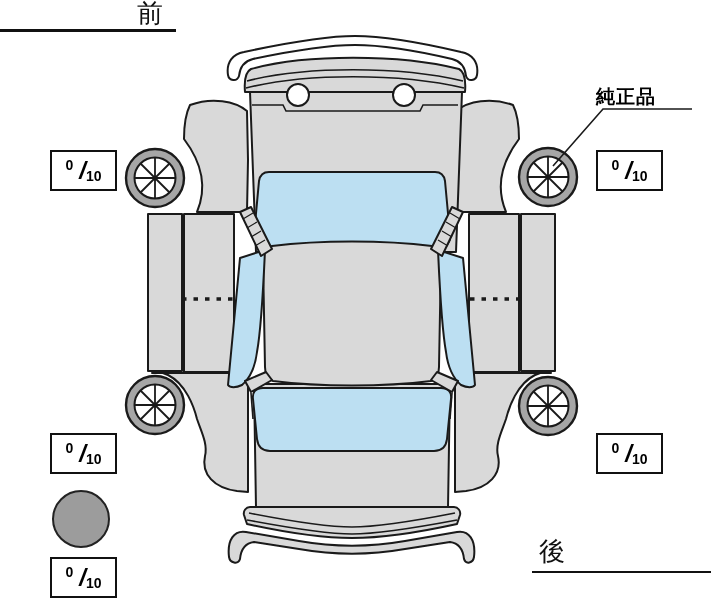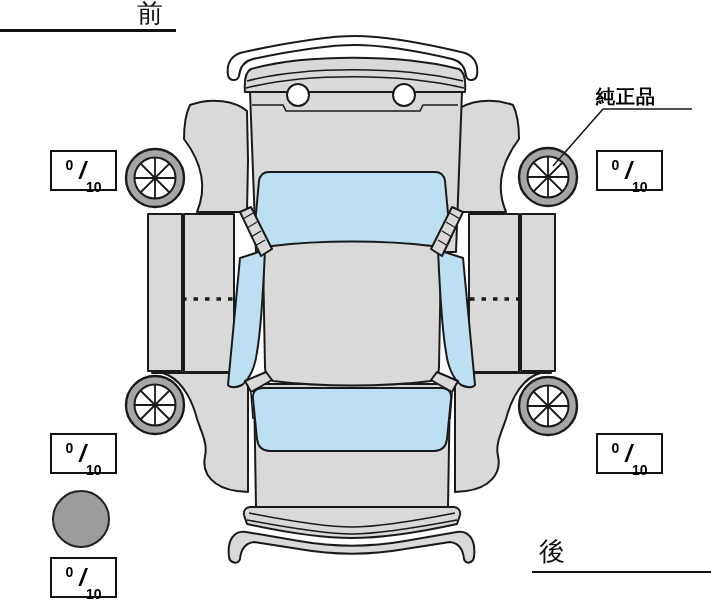--- a/index.html
+++ b/index.html
@@ -16,21 +16,21 @@
   .rim{fill:#fff;stroke:var(--c-outline,#1a1a1a);stroke-width:2;}
   .spokes{fill:none;stroke:var(--c-outline,#1a1a1a);stroke-width:1.8;}
   .dots{fill:none;stroke:var(--c-outline,#1a1a1a);stroke-width:3.5;stroke-dasharray:4.5 7;}
   .hatch{fill:none;stroke:var(--c-outline,#1a1a1a);stroke-width:1.2;}
 
   
   .tread-box{position:absolute;width:63px;height:37px;background:#fff;
              border:2px solid #111;display:flex;align-items:center;justify-content:center;}
   .frac-num{font-weight:bold;font-size:14px;position:relative;top:-6px;margin-right:6px;}
   .frac-slash{font-weight:bold;font-size:24px;font-style:italic;position:relative;top:0px;}
-  .frac-den{font-weight:bold;font-size:14px;position:relative;top:16px;}
+  .frac-den{font-weight:bold;font-size:14px;position:relative;top:5px;}
 
   
   .dir-label{position:absolute;font-family:"Liberation Serif",serif;font-size:26px;color:#111;line-height:1;}
   .rule{position:absolute;background:#111;}
   .genuine-label{position:absolute;font-weight:bold;font-size:19px;color:#000;letter-spacing:1px;}
 
   
   .spare{position:absolute;left:52px;top:490px;width:58px;height:58px;border-radius:50%;
          background:var(--c-spare,#9c9c9c);border:2px solid #222;box-sizing:border-box;}
 </style>

